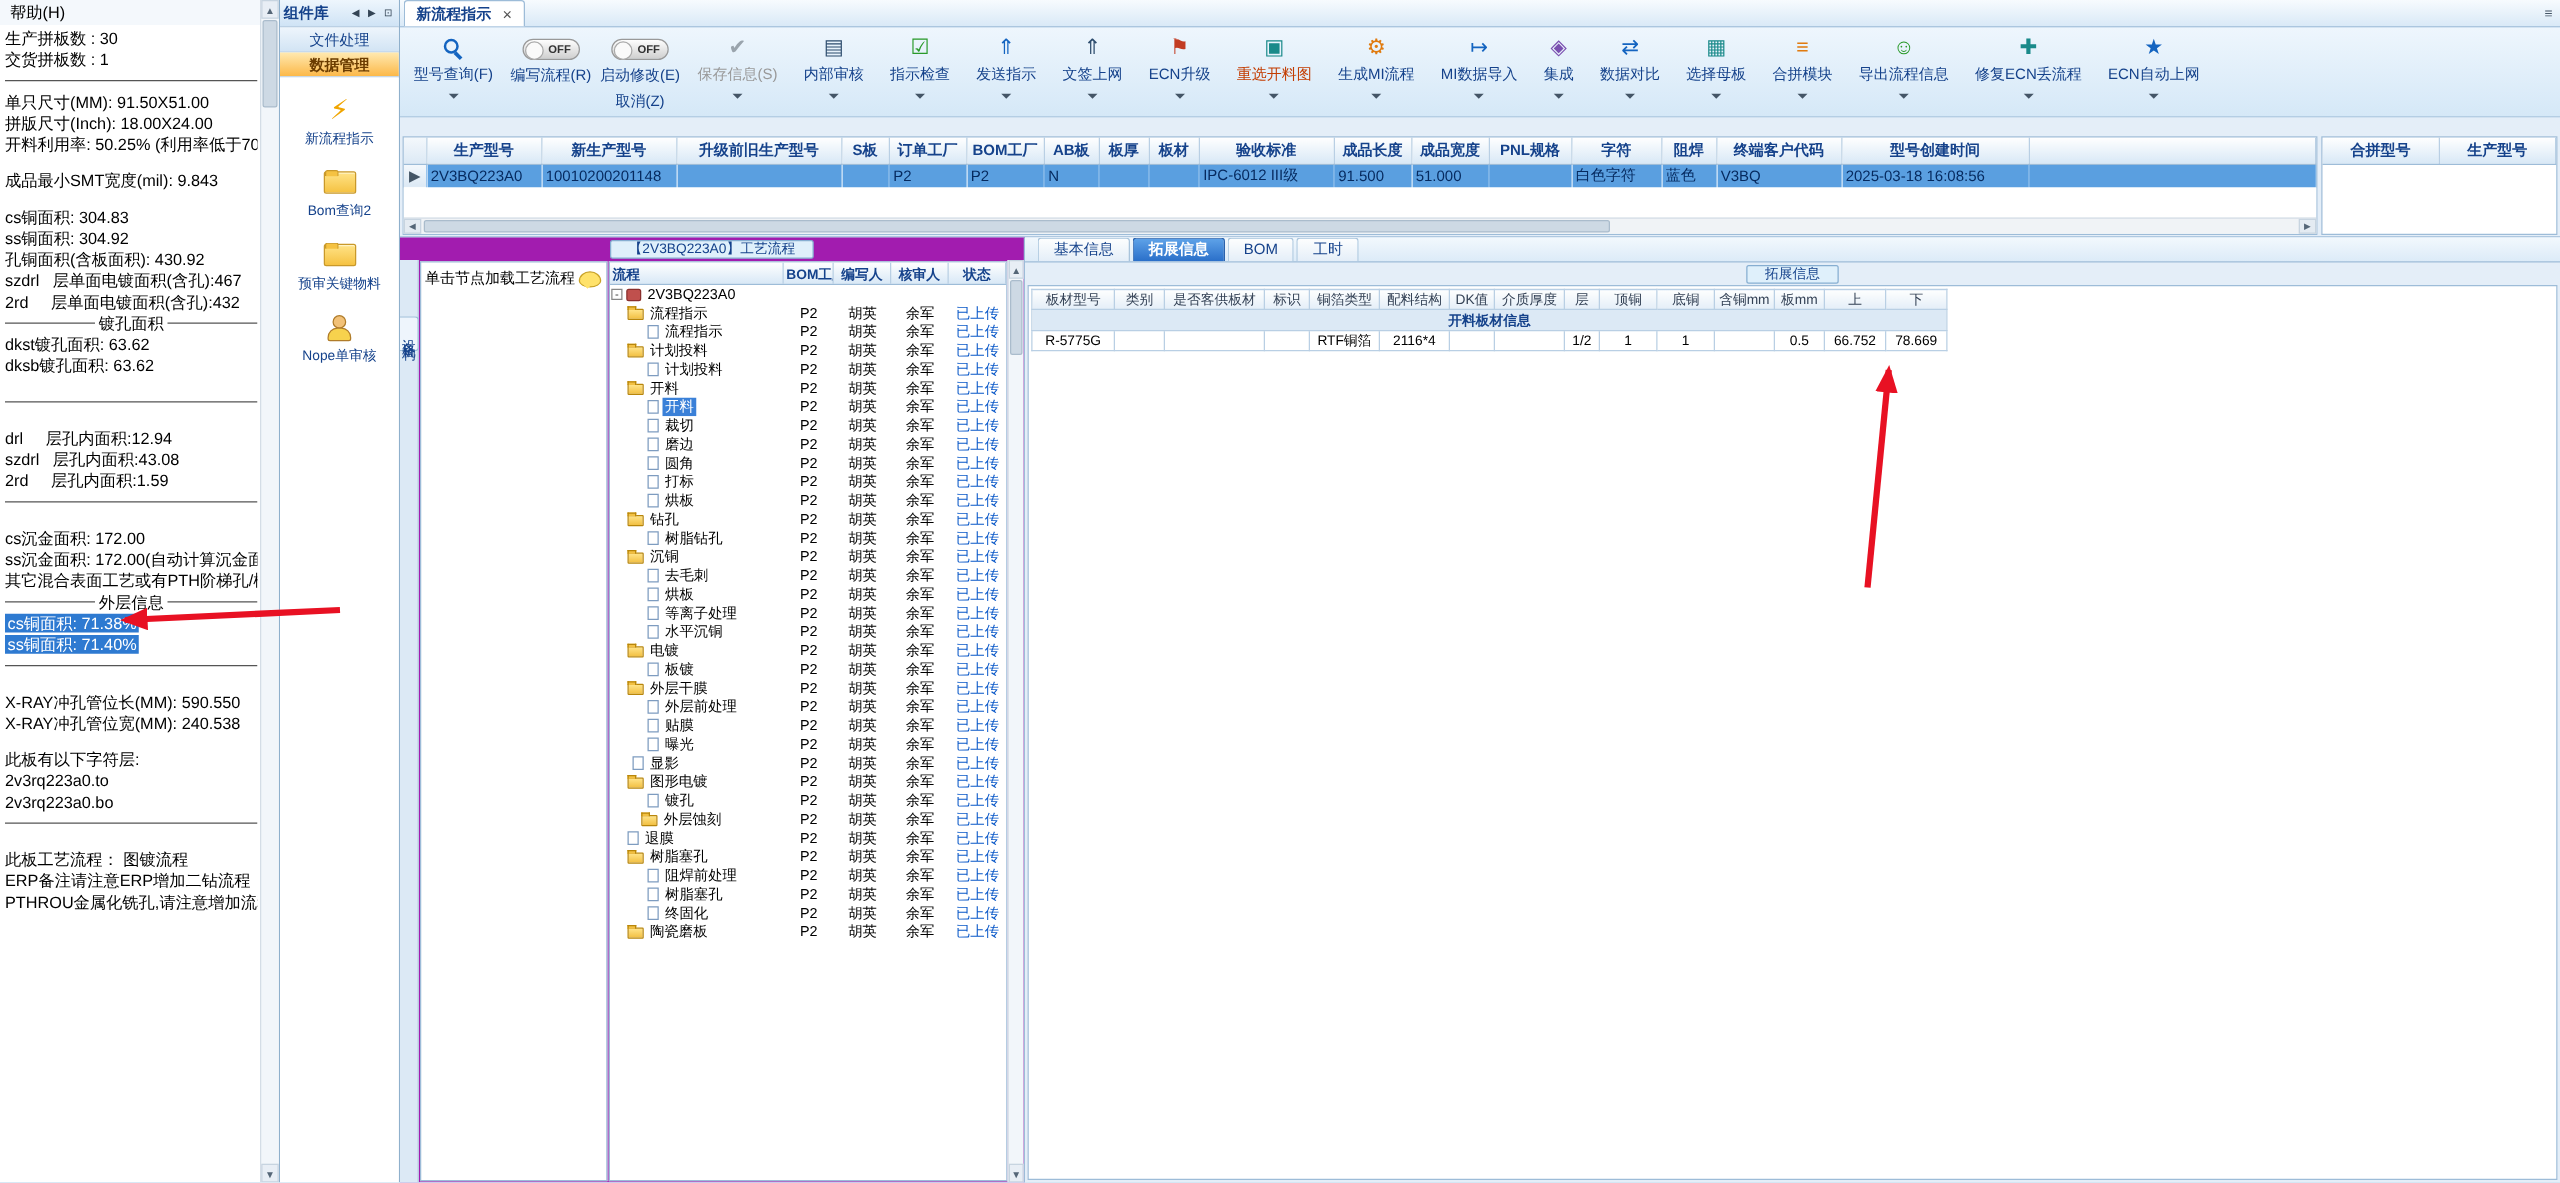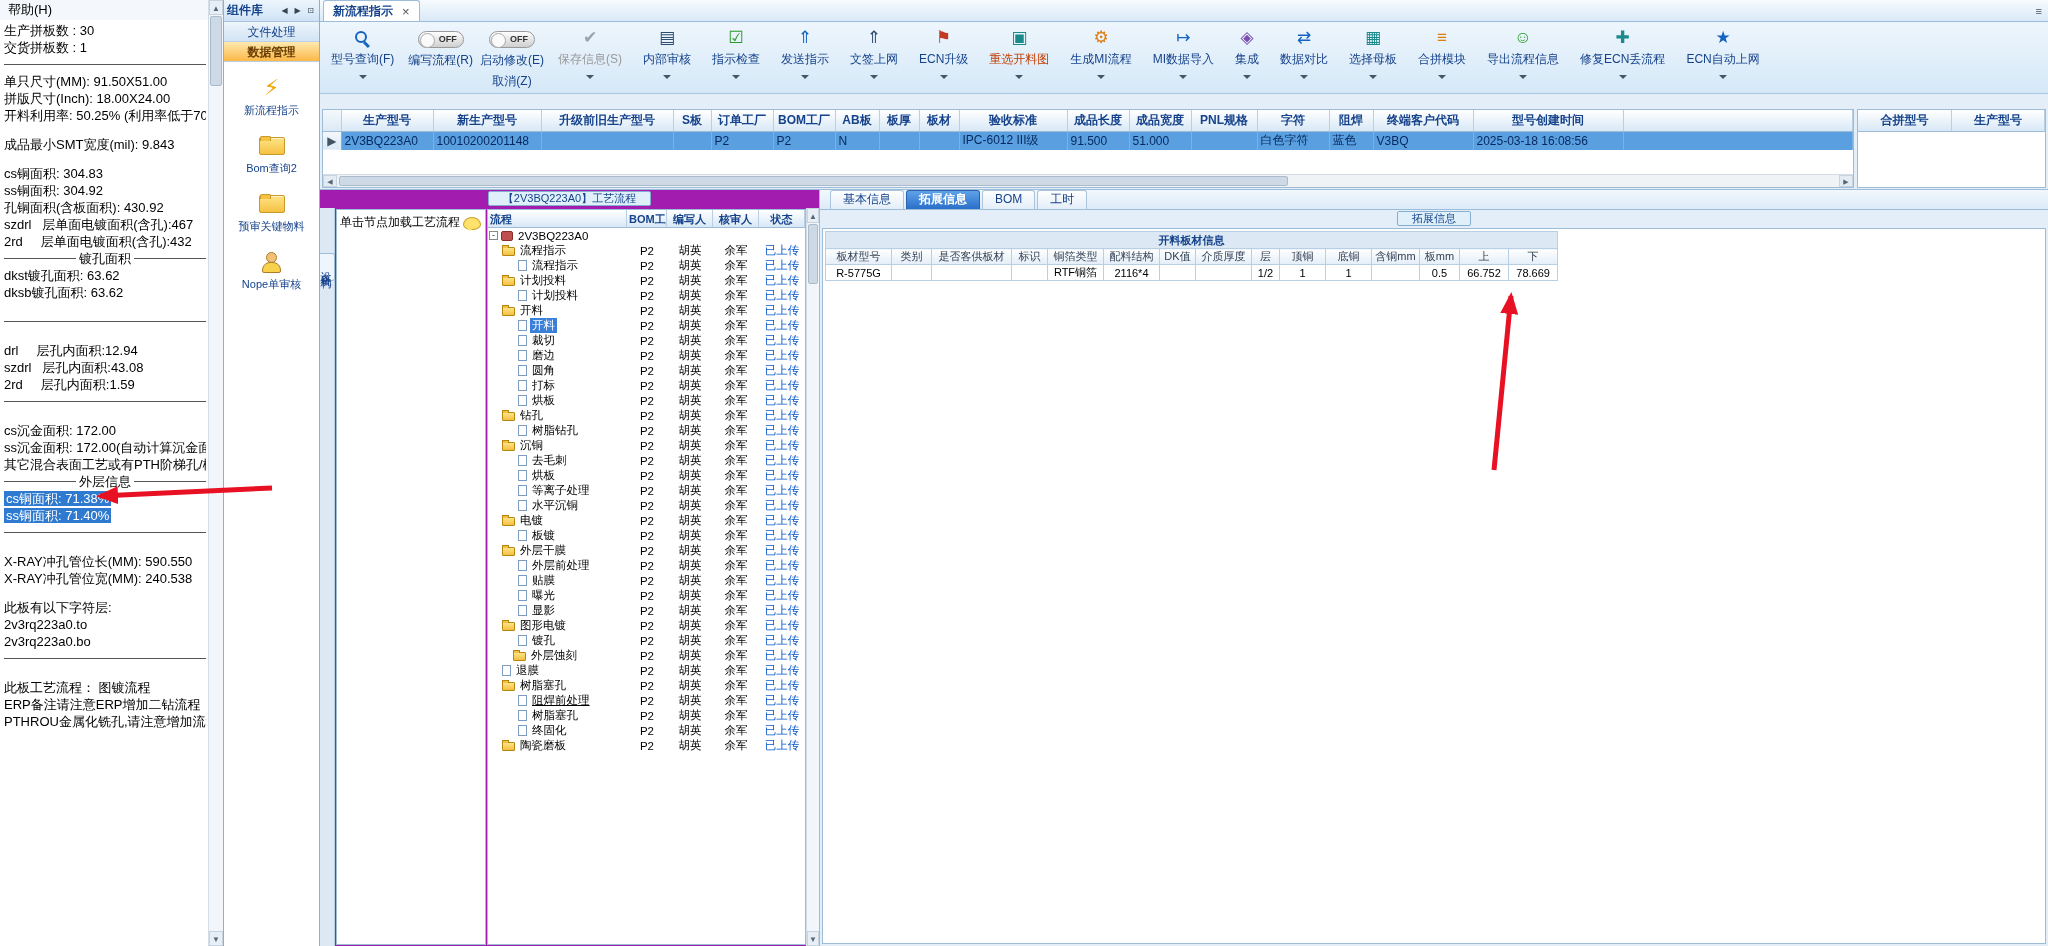--- a/index.html
+++ b/index.html
@@ -831,21 +831,21 @@
                     <span class="tree-ic"></span>
                     <span class="tlabel">曝光</span>
                   </div>
                   <div class="c-bom">P2</div>
                   <div class="c-writer">胡英</div>
                   <div class="c-reviewer">余军</div>
                   <div class="c-status">已上传</div>
                 </div>
 
                 <div class="trow leaf">
-                  <div class="c-flow" style="padding-left: 30px;">
+                  <div class="c-flow" style="padding-left: 18px;">
 
                     <span class="tree-ic"></span>
                     <span class="tlabel">显影</span>
                   </div>
                   <div class="c-bom">P2</div>
                   <div class="c-writer">胡英</div>
                   <div class="c-reviewer">余军</div>
                   <div class="c-status">已上传</div>
                 </div>
 
@@ -903,21 +903,21 @@
                     <span class="tree-ic"></span>
                     <span class="tlabel">树脂塞孔</span>
                   </div>
                   <div class="c-bom">P2</div>
                   <div class="c-writer">胡英</div>
                   <div class="c-reviewer">余军</div>
                   <div class="c-status">已上传</div>
                 </div>
 
                 <div class="trow leaf">
-                  <div class="c-flow" style="padding-left: 30px; text-decoration: underline;">
+                  <div class="c-flow" style="padding-left: 30px;">
 
                     <span class="tree-ic"></span>
                     <span class="tlabel">阻焊前处理</span>
                   </div>
                   <div class="c-bom">P2</div>
                   <div class="c-writer">胡英</div>
                   <div class="c-reviewer">余军</div>
                   <div class="c-status">已上传</div>
                 </div>
 
@@ -994,40 +994,40 @@
               <col style="width:28px">
                 <col style="width:46px">
                 <col style="width:46px">
                 <col style="width:48px">
               <col style="width:40px">
                 <col style="width:49px">
                 <col style="width:49px">
             </colgroup>
             <tbody>
                 <tr>
-                  <th colspan="15" class="mt-title">开料板材信息</th>
-                </tr>
-            <tr>
               <th>板材型号</th>
               <th>类别</th>
               <th>是否客供板材</th>
               <th>标识</th>
               <th>铜箔类型</th>
               <th>配料结构</th>
               <th>DK值</th>
               <th>介质厚度</th>
               <th>层</th>
               <th>顶铜</th>
               <th>底铜</th>
               <th>含铜mm</th>
               <th>板mm</th>
               <th>上</th>
               <th>下</th>
             </tr>
             <tr>
+                  <th colspan="15" class="mt-title">开料板材信息</th>
+                </tr>
+            <tr>
               <td>R-5775G</td>
               <td></td>
               <td></td>
               <td></td>
               <td>RTF铜箔</td>
               <td>2116*4</td>
               <td></td>
               <td></td>
               <td>1/2</td>
               <td>1</td>

